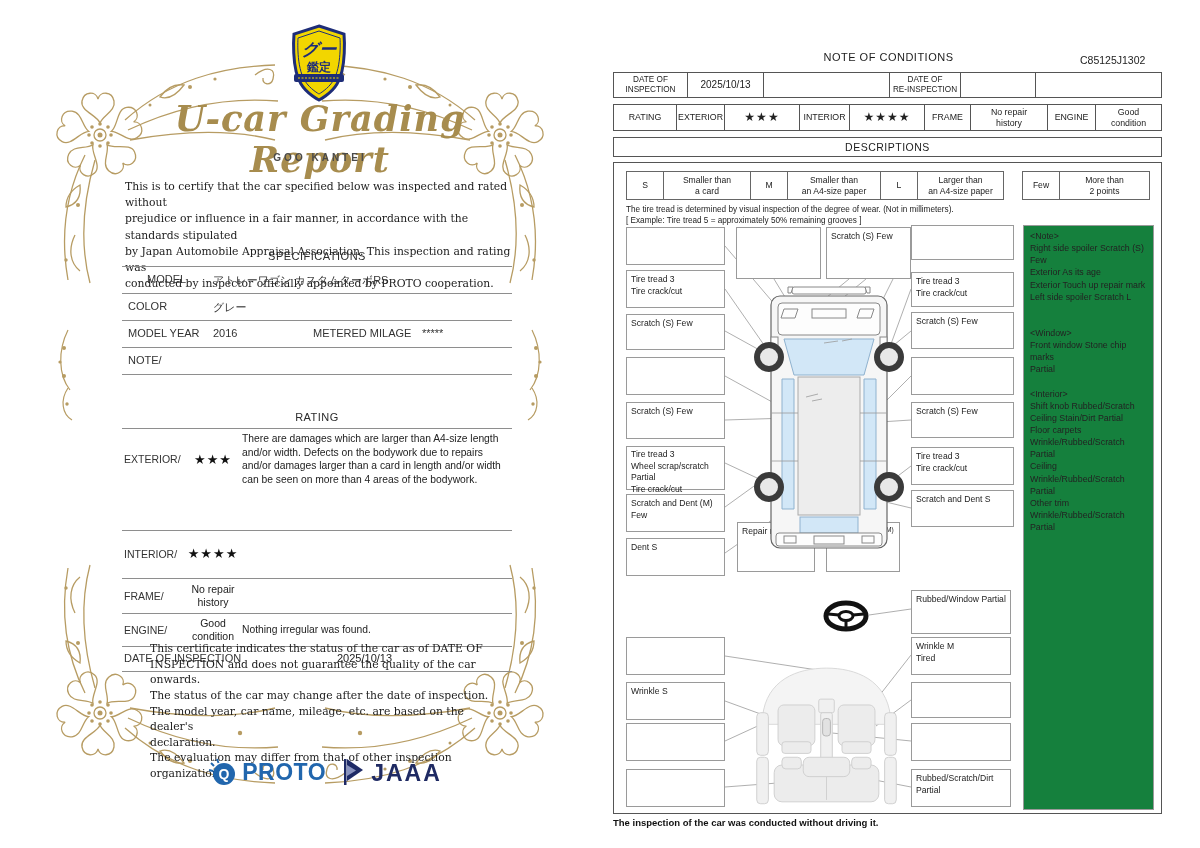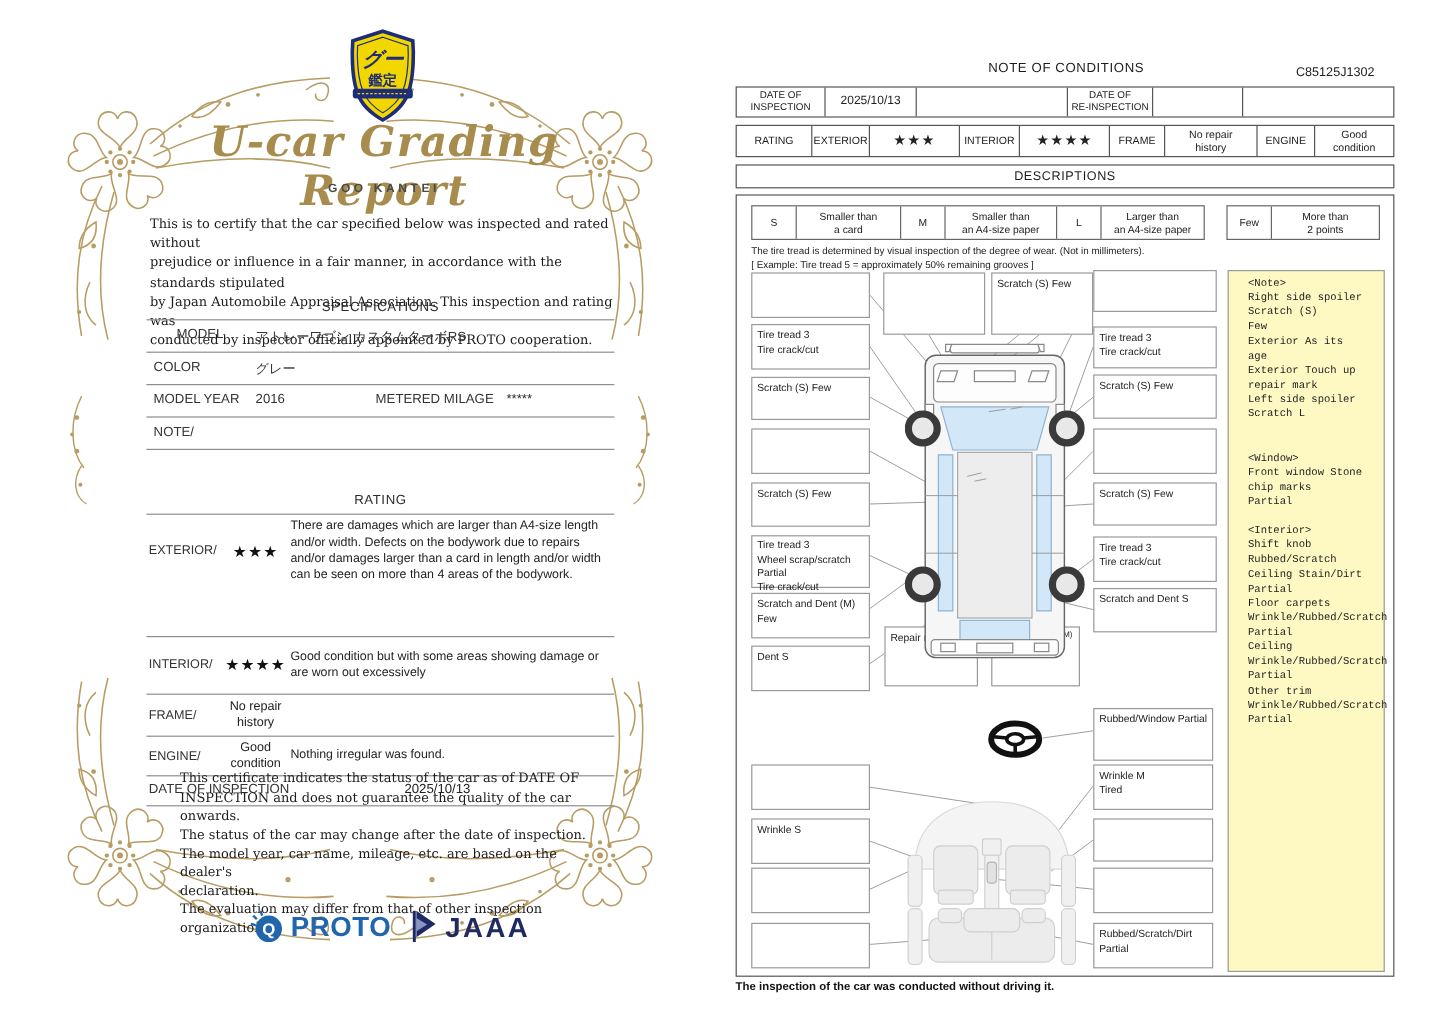--- a/index.html
+++ b/index.html
@@ -46,22 +46,22 @@
             display:flex;align-items:center;justify-content:center;font-size:10.5px;letter-spacing:.5px;color:#1c1c1c;}
   .bigbox{left:613px;top:146px;width:549px;height:652px;border:1px solid #555;box-sizing:border-box;}
   .legend{position:absolute;display:flex;border:1px solid #666;box-sizing:border-box;height:29px;}
   .legend .lc{border-right:1px solid #666;display:flex;align-items:center;justify-content:center;
               text-align:center;font-size:8.6px;line-height:1.25;color:#222;box-sizing:border-box;}
   .legend .lc:last-child{border-right:none;}
   .tread{position:absolute;left:12px;font-size:8.2px;color:#1c1c1c;}
   .lbox{position:absolute;border:1px solid #9a9a9a;background:#fff;font-size:8.6px;line-height:1.45;
         padding:2px 4px;color:#222;box-sizing:border-box;}
   .lbox.tiny{font-size:6.6px;}
-  .notesbox{position:absolute;border:1px solid #9a9a9a;background:#fef9c3;font-size:8.8px;line-height:1.38;
-            padding:4px 16px;color:#222;box-sizing:border-box;font-family:Liberation Mono, monospace;}
+  .notesbox{position:absolute;border:1px solid #9a9a9a;background:#15803d;font-size:8.8px;line-height:1.38;
+            padding:4px 6px;color:#222;box-sizing:border-box;}
   .footnote{left:613px;top:801px;font-size:9.5px;font-weight:700;color:#111;}
   
   .cb{fill:#f6f6f6;stroke:#666;stroke-width:1.2;}
   .cl{fill:#fdfdfd;stroke:#888;stroke-width:1;}
   .cw{fill:#d2e7f7;stroke:#8fb2cf;stroke-width:1;}
   .cr{fill:#ededed;stroke:#aaa;stroke-width:1;}
   .cs{stroke:#9a9a9a;stroke-width:.8;fill:none;}
   .tire{fill:#e8e8e8;stroke:#3a3a3a;stroke-width:6;}
   .ib{fill:#f4f4f4;stroke:#d8d8d8;}
   .is{fill:#ececec;stroke:#cfcfcf;}
@@ -178,21 +178,20 @@
 
     <div class="abs rat-table">
       <div class="rrow" style="min-height:58px;">
         <span class="rlabel">EXTERIOR/</span>
         <span class="rval rstars">★★★</span>
         <span class="rdesc">There are damages which are larger than A4-size length and/or width. Defects on the bodywork due to repairs and/or damages larger than a card in length and/or width can be seen on more than 4 areas of the bodywork.</span>
       </div>
       <div class="rrow" style="min-height:47px;margin-top:40px;">
         <span class="rlabel">INTERIOR/</span>
         <span class="rval rstars">★★★★</span>
-        <span class="rdesc">Good condition but with some areas showing damage or are worn out excessively</span>
       </div>
       <div class="rrow" style="min-height:34px;">
         <span class="rlabel">FRAME/</span>
         <span class="rval pre">No repair
 history</span>
       </div>
       <div class="rrow" style="min-height:32px;">
         <span class="rlabel">ENGINE/</span>
         <span class="rval pre">Good
 condition</span>

